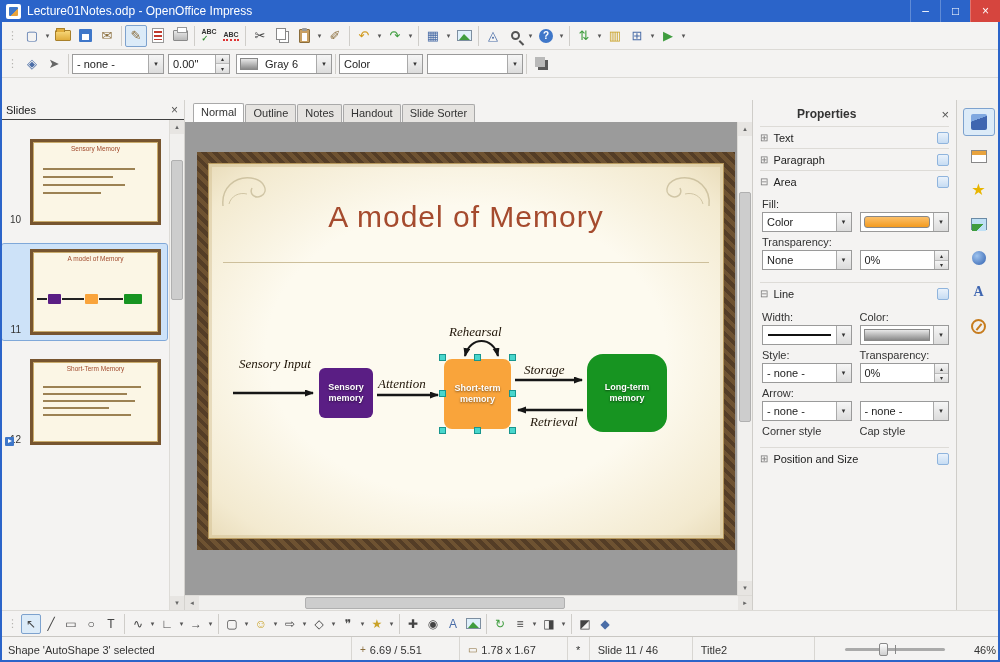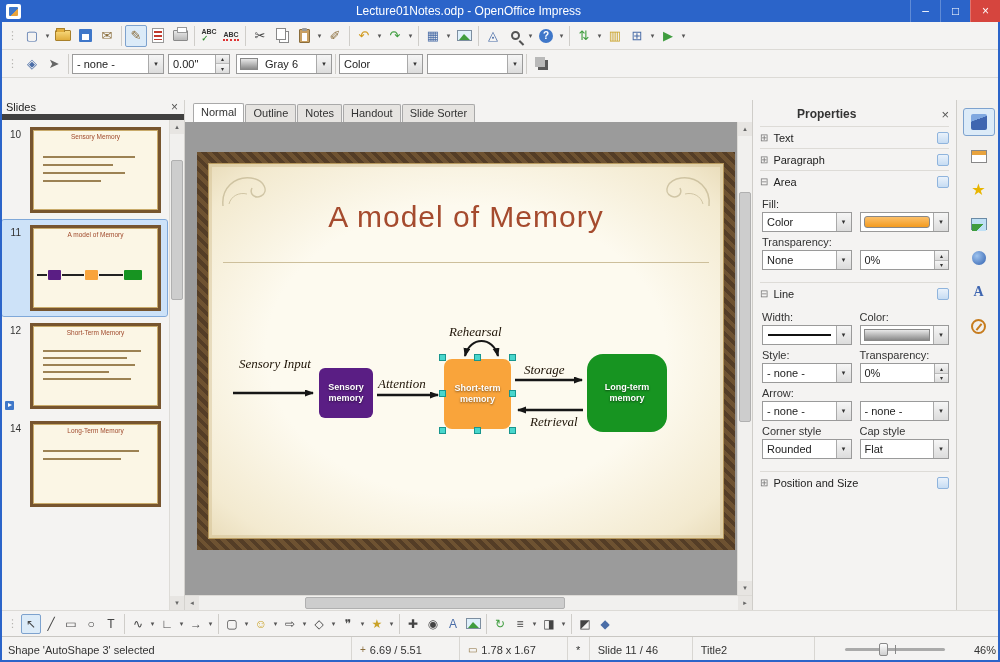--- a/index.html
+++ b/index.html
@@ -8,21 +8,21 @@
   .window { position:relative; width:1000px; height:662px; background:#f4f3f2; }
   .edge { position:absolute; background:#2b64c9; z-index:50; pointer-events:none; }
   .edge-l { left:0; top:22px; bottom:0; width:2px; }
   .edge-r { right:0; top:22px; bottom:0; width:2px; }
   .edge-b { left:0; right:0; bottom:0; height:2px; }
 
   
   .titlebar { height:22px; background:#2b64c9; display:flex; align-items:center; color:#fff; }
   .app-ico { width:15px; height:15px; margin:0 6px; background:#fff; border-radius:2px; position:relative; flex:none; }
   .app-ico::after { content:""; position:absolute; left:3px; top:3px; width:9px; height:9px; background:linear-gradient(135deg,#3f77c9 60%,#e8a33d 60%); border-radius:1px; }
-  .tb-title { flex:1; text-align:center; font-size:12px; }
+  .tb-title { flex:1; text-align:left; font-size:12px; }
   .win-controls { display:flex; height:100%; }
   .win-btn { width:30px; height:100%; display:flex; align-items:center; justify-content:center; font-size:12px; border-left:1px solid rgba(255,255,255,.25); }
   .win-btn.close { background:#d6453e; }
 
   
   .menubar { height:22px; background:#f4f3f2; border-bottom:1px solid #e3e1de; display:flex; align-items:center; padding-left:6px; }
   .menu-item { padding:2px 7px; font-size:12px; }
 
   
   .toolbar { height:28px; background:#f4f3f2; border-bottom:1px solid #dcdad6; display:flex; align-items:center; padding:0 4px; }
@@ -70,25 +70,25 @@
   .swatch { height:12px; border:1px solid #888; flex:1; margin:0 3px; }
   .swatch.orange { background:linear-gradient(#fcc06a,#f39b1f); border-radius:3px; }
   .swatch.gray { background:linear-gradient(#e8e8e8,#8a8a8a); }
   .wline { flex:1; height:0; border-top:2px solid #111; margin:0 5px; }
 
   
   .main { position:absolute; left:0; top:100px; width:1000px; height:510px; display:flex; }
 
   
   .slides-panel { width:184px; height:100%; background:#f4f3f2; position:relative; flex:none; }
-  .panel-head { height:20px; display:flex; align-items:center; padding:0 6px; border-bottom:6px solid #404040; font-size:11px; }
+  .panel-head { height:20px; display:flex; align-items:center; padding:0 6px; border-bottom:1px solid #404040; font-size:11px; }
   .panel-head .ph-t { flex:1; }
   .panel-close { color:#555; font-size:12px; }
   .slide-list { position:absolute; left:0; top:20px; right:15px; bottom:0; overflow:hidden; }
-  .slide-item { display:flex; padding:5px 4px 5px 2px; gap:9px; position:relative; border-radius:2px; margin:2px 2px; }
+  .slide-item { display:flex; padding:5px 4px 5px 2px; gap:9px; position:relative; border-radius:2px; margin:14px 2px;align-items:flex-end; }
   .slide-item.selected { background:#cde2f8; outline:1px solid #7fa8d9; }
   .slide-num { width:17px; font-size:10px; color:#333; text-align:right; padding-top:2px; flex:none; }
   .thumb { width:131px; height:86px; background:#fbf6e5; border:3px solid #77552f; box-shadow:inset 0 0 0 1px #c9ab6b; position:relative; flex:none; }
   .thumb-title { position:absolute; top:3px; left:0; right:0; text-align:center; font-size:6.5px; color:#a04a2c; }
   .tl { position:absolute; height:2px; background:#85652e; left:10px; opacity:.8; }
   .mbox { position:absolute; top:42px; height:10px; border-radius:1px; }
   .mline { position:absolute; top:46px; height:2px; background:#222; }
   .anim-ind { position:absolute; left:3px; bottom:4px; width:9px; height:9px; background:#3f77c9; border-radius:1px; }
   .anim-ind::after { content:""; position:absolute; left:3px; top:2px; border-top:2.5px solid transparent; border-bottom:2.5px solid transparent; border-left:4px solid #fff; }
   .pscroll { position:absolute; right:0; top:20px; bottom:0; width:15px; background:#f1f0ee; border-left:1px solid #dddbd7; }
@@ -333,28 +333,20 @@
             <span class="tl" style="top:24px;width:98px"></span>
               <span class="tl" style="top:31px;width:84px"></span>
             <span class="tl" style="top:38px;width:92px"></span>
               <span class="tl" style="top:45px;width:66px"></span>
             <span class="tl" style="top:52px;width:88px"></span>
           </span>
           <span class="anim-ind"></span>
         </div>
 
 
-        <div class="slide-item">
-          <span class="slide-num">14</span>
-          <span class="thumb">
-            <span class="thumb-title">Long-Term Memory</span>
-            <span class="tl" style="top:26px;width:96px"></span>
-              <span class="tl" style="top:34px;width:78px"></span>
-          </span>
-        </div>
 
       </div>
       <div class="pscroll">
         <div class="scr-btn">▴</div>
         <div class="scr-thumb-v" style="top:40px;height:140px"></div>
         <div class="scr-btn bottom">▾</div>
       </div>
     </div>
 
     <div class="center">
@@ -526,30 +518,20 @@
           </span>
           <span class="sel">
             <span class="sel-txt">- none -</span>
             <span class="dd">▾</span>
           </span>
         </div>
         <div class="lblrow">
           <span>Corner style</span>
           <span>Cap style</span>
         </div>
-        <div class="row">
-          <span class="sel">
-            <span class="sel-txt">Rounded</span>
-            <span class="dd">▾</span>
-          </span>
-          <span class="sel">
-            <span class="sel-txt">Flat</span>
-            <span class="dd">▾</span>
-          </span>
-        </div>
       </div>
 
       <div class="sec">
         <span class="tog">⊞</span>
         <span class="sec-t">Position and Size</span>
         <span class="launch"></span>
       </div>
     </div>
 
     <div class="strip">

